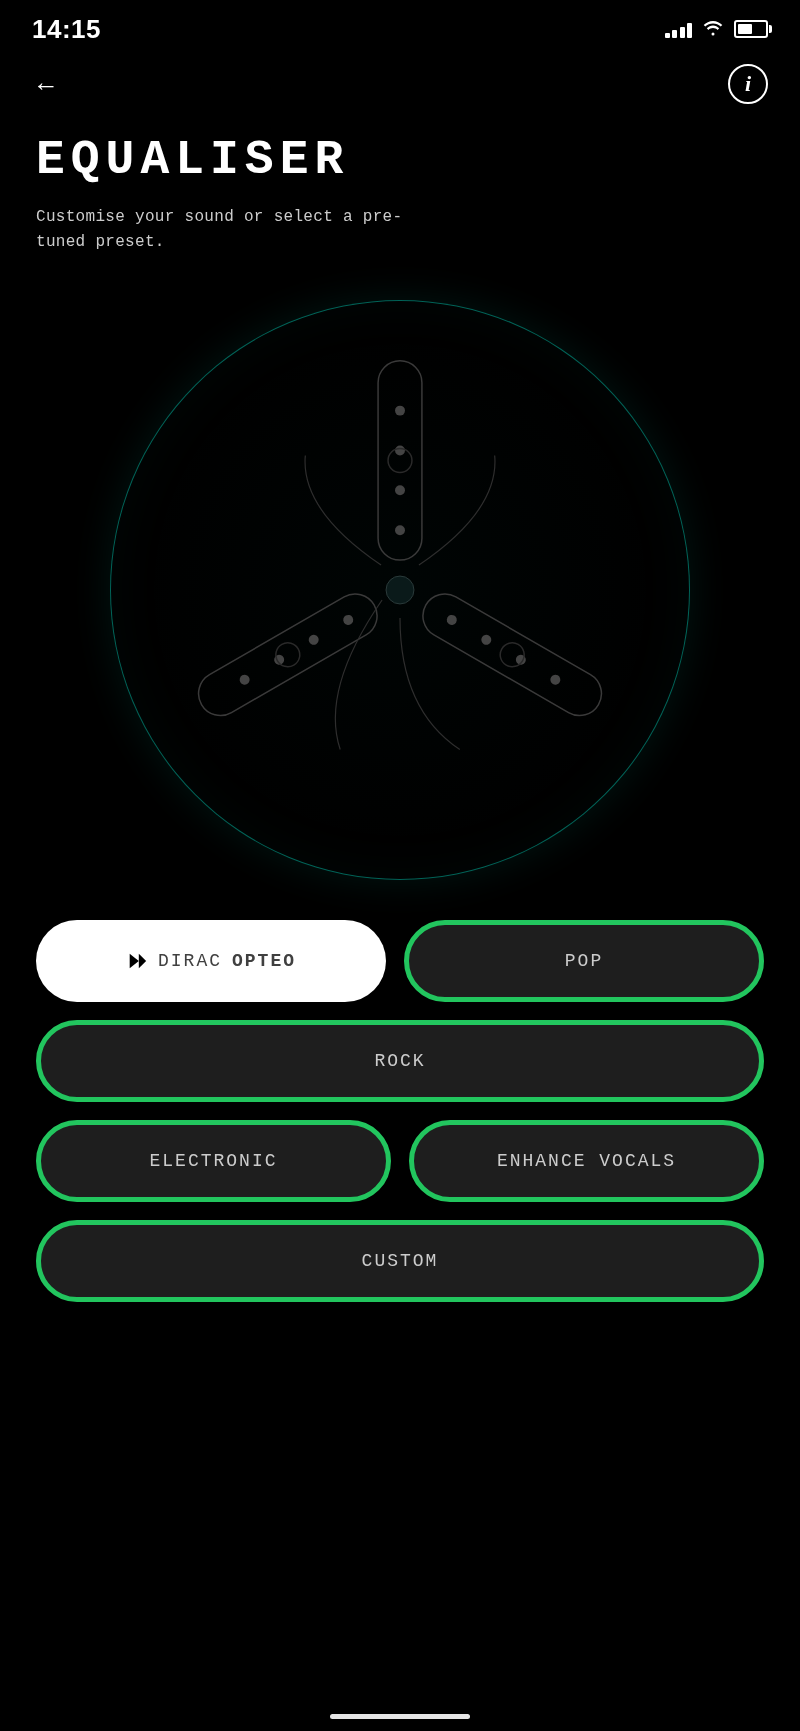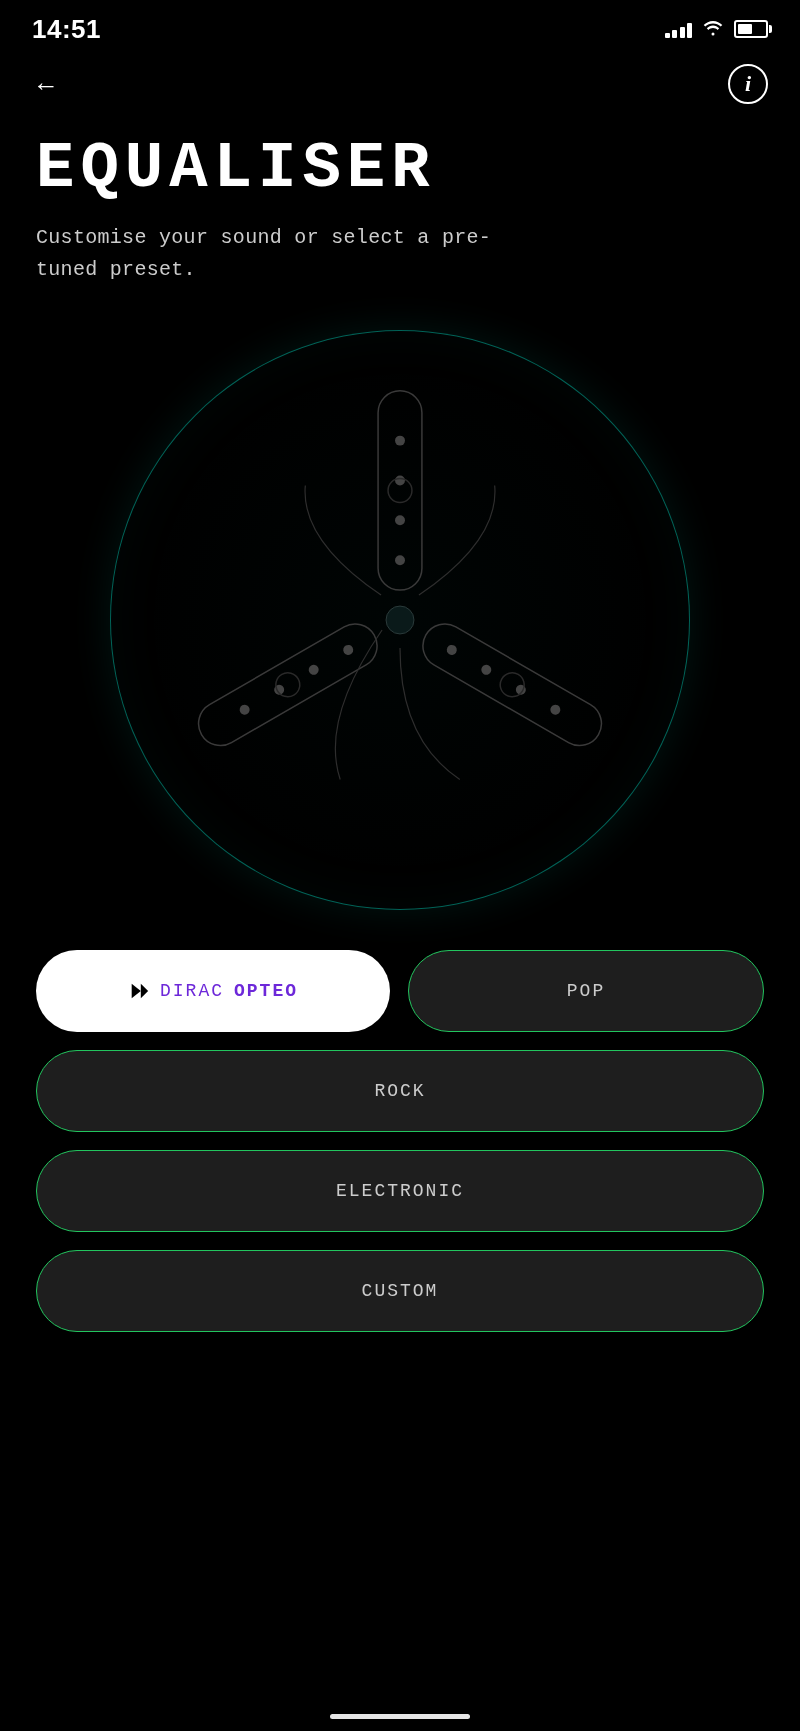--- a/index.html
+++ b/index.html
@@ -105,31 +105,31 @@
       font-size: 22px;
       font-style: italic;
       font-weight: bold;
     }
 
     
     .page-header {
       padding: 10px 36px 24px;
     }
     .page-title {
-      font-size: 64px;
+      font-size: 48px;
       font-weight: 700;
       letter-spacing: 6px;
       text-transform: uppercase;
       
       font-family: 'Courier New', Courier, monospace;
       color: #fff;
       line-height: 1.1;
     }
     .page-subtitle {
-      font-size: 20px;
+      font-size: 16px;
       font-family: 'Courier New', Courier, monospace;
       color: #ccc;
       margin-top: 18px;
       line-height: 1.6;
       letter-spacing: 0.3px;
     }
 
     
     .eq-wheel-container {
       display: flex;
@@ -182,27 +182,27 @@
       letter-spacing: 2px;
       text-transform: uppercase;
       display: flex;
       align-items: center;
       justify-content: center;
       font-weight: 500;
     }
 
     .preset-btn.active {
       background: #fff;
-      color: #6d28d9;
+      color: #404040;
     }
 
     .preset-btn.inactive {
       background: #1e1e1e;
       color: #ccc;
-      border: 1px solid #22c55e;
+      border: 5px solid #22c55e;
     }
 
     .preset-btn.full-width {
       flex: unset;
       width: 100%;
       text-align: right;
     }
 
     .dirac-label {
       display: flex;
@@ -233,21 +233,21 @@
       height: 5px;
       background: #fff;
       border-radius: 3px;
       opacity: 0.9;
     }
   </style>
 </head>
 <body>
 
 <div class="status-bar">
-  <span class="status-time">14:51</span>
+  <span class="status-time">14:15</span>
   <div class="status-icons">
     <div class="signal-bars">
       <span style="height:5px"></span>
       <span style="height:8px"></span>
       <span style="height:11px"></span>
       <span style="height:15px"></span>
     </div>
     <span class="wifi-icon">
       <svg width="22" height="18" viewBox="0 0 22 18" fill="white">
         <path d="M11 14.5a1.5 1.5 0 1 1 0 3 1.5 1.5 0 0 1 0-3z"></path>
@@ -340,20 +340,23 @@
   <div class="preset-row">
     <button class="preset-btn inactive">
       <span>ROCK</span>
     </button>
   </div>
 
   <div class="preset-row">
     <button class="preset-btn inactive">
       <span>ELECTRONIC</span>
     </button>
+    <button class="preset-btn inactive">
+      <span>ENHANCE VOCALS</span>
+    </button>
   </div>
 
   <div class="preset-row">
     <button class="preset-btn inactive full-width">
       <span>CUSTOM</span>
     </button>
   </div>
 
 </div>
 

